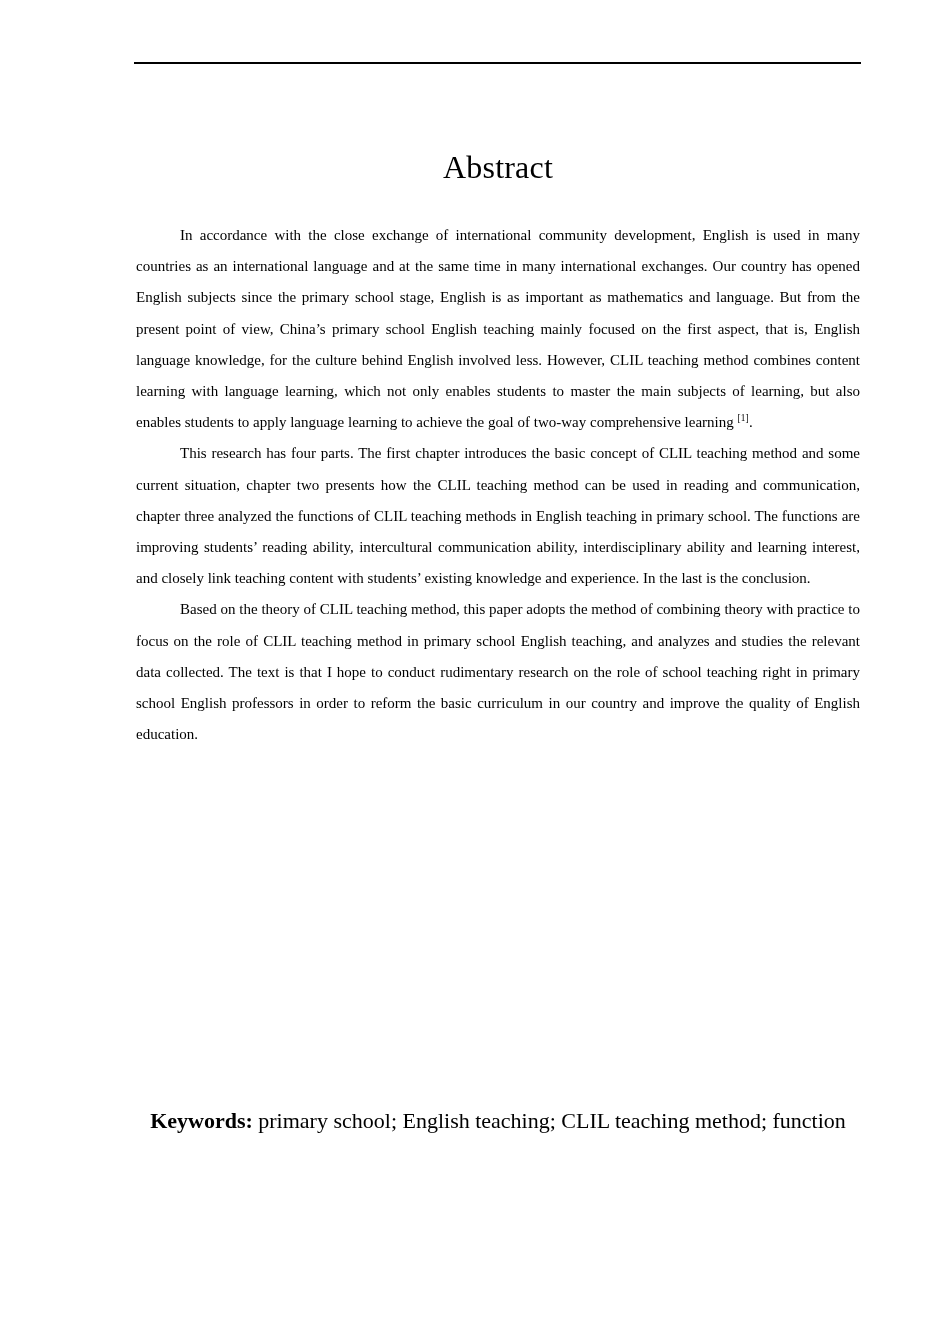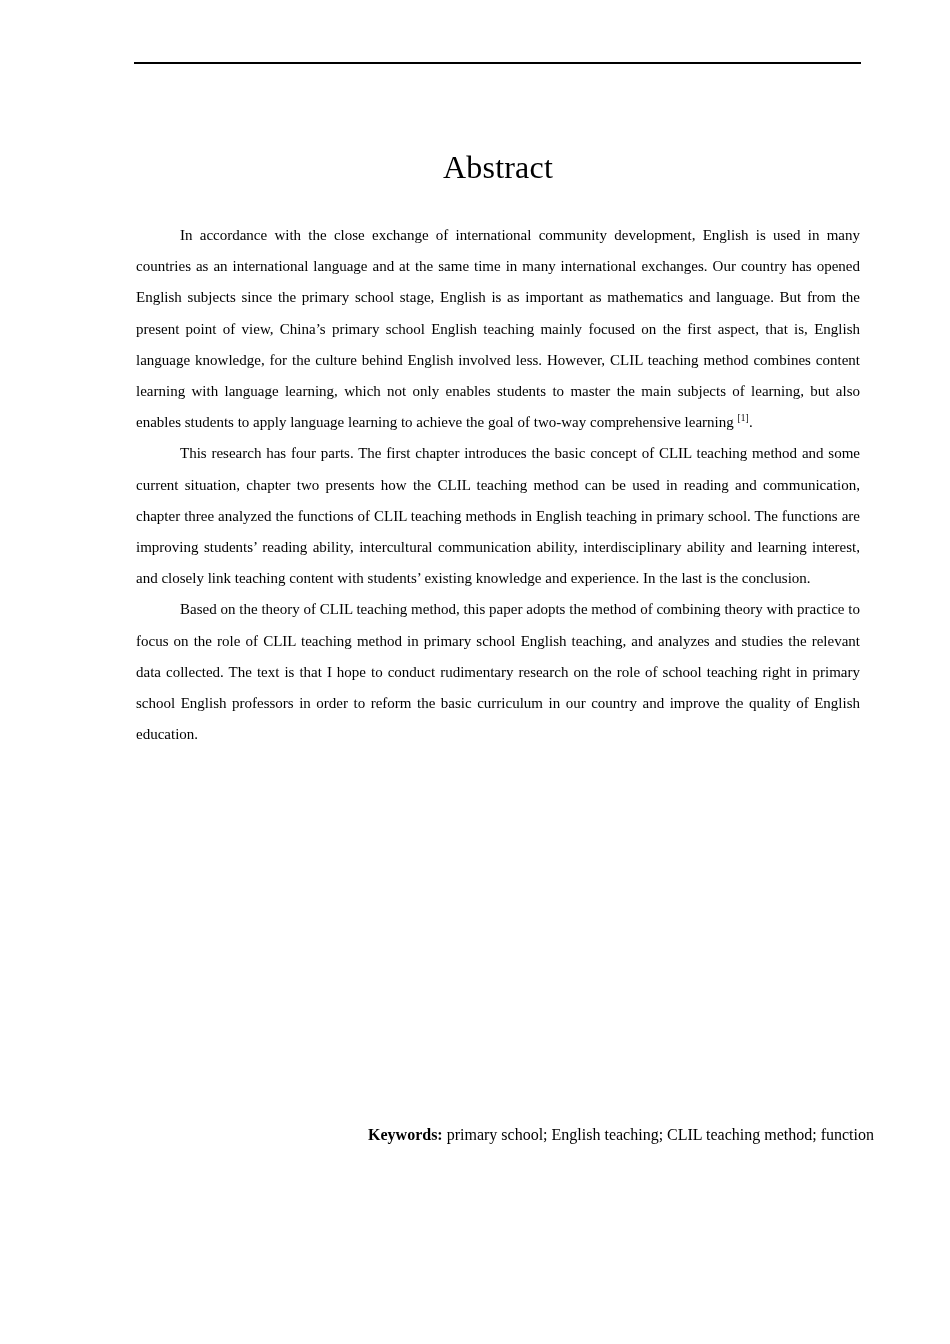--- a/index.html
+++ b/index.html
@@ -82,25 +82,25 @@
   }
 
   .para .cite {
     font-size: 0.62em;
     vertical-align: super;
     line-height: 0;
     letter-spacing: 0.2px;
   }
 
   .keywords {
-    margin: 14px;
+    margin: 0;
     padding: 0;
-    text-align: right;
+    text-align: center;
     text-indent: 0;
-    font-size: 16px;
+    font-size: 22px;
     line-height: 31.2px;
     position: absolute;
     left: 0;
     top: 955px;
     width: 724px;
   }
   .keywords .kw-label {
     font-weight: bold;
   }
 </style>

